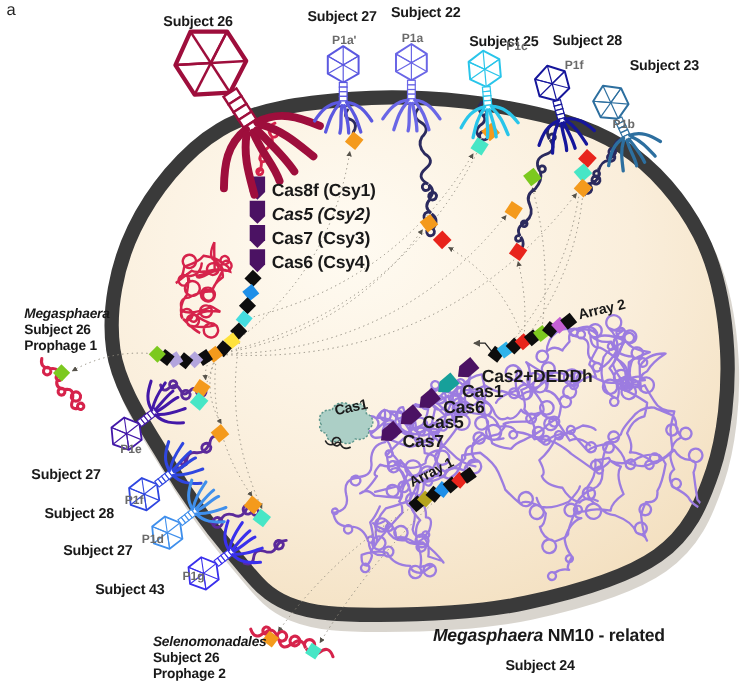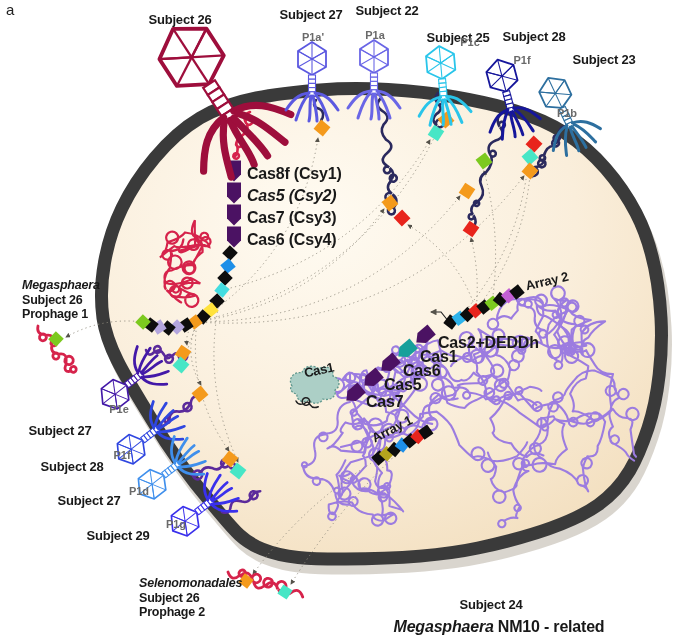--- a/index.html
+++ b/index.html
@@ -7,21 +7,21 @@
          font-family:"Liberation Sans",sans-serif;}
   #fig{position:absolute;left:0;top:0;}
   .lbl{position:absolute;font-weight:800;color:#191919;white-space:nowrap;font-size:13px;letter-spacing:-.2px;}
   .ctr{transform:translateX(-50%);}
   .phg{font-size:11px;font-weight:700;color:#6a6a6a;letter-spacing:0;}
   .big{font-size:17px;}
   .cas{font-size:16px;}
   .blk{font-size:12.5px;line-height:1.16;}
   .it{font-style:italic;}
   .rot{transform:translate(-50%,-50%);}
-  .ftr{font-size:16px;margin-top:48px;}
+  .ftr{font-size:16px;}
   .pnl{font-size:15px;font-weight:400;color:#222;}
 </style>
 </head>
 <body>
 
 <div id="panel">
   <svg id="fig" width="681" height="636" viewBox="0 0 681 636">
       <defs>
         <radialGradient id="cellg" cx="38%" cy="28%" r="85%">
           <stop offset="0%" stop-color="#fffbf2"></stop>
@@ -396,21 +396,21 @@
     <div>Subject 26</div>
     <div>Prophage 1</div>
   </div>
 
   <div class="lbl ctr" style="left:60px;top:423px;">Subject 27</div>
   <div class="lbl phg ctr" style="left:107px;top:403px;margin-left:12px;">P1e</div>
   <div class="lbl ctr" style="left:72px;top:459px;">Subject 28</div>
   <div class="lbl phg ctr" style="left:122px;top:449px;">P1f</div>
   <div class="lbl ctr" style="left:89px;top:493px;">Subject 27</div>
   <div class="lbl phg ctr" style="left:139px;top:485px;">P1d</div>
-  <div class="lbl ctr" style="left:118px;top:528px;">Subject 29</div>
+  <div class="lbl ctr" style="left:118px;top:528px;">Subject 43</div>
   <div class="lbl phg ctr" style="left:168px;top:518px;padding-left:16px;">P1g</div>
 
   <div class="lbl rot" style="left:319px;top:370px;transform:translate(-50%,-50%) rotate(-12deg);">Cas1</div>
 
   <div class="lbl cas" style="left:366px;top:393px;">Cas7</div>
   <div class="lbl cas" style="left:384px;top:376px;">Cas5</div>
   <div class="lbl cas" style="left:403px;top:362px;">Cas6</div>
   <div class="lbl cas" style="left:420px;top:348px;">Cas1</div>
   <div class="lbl cas" style="left:438px;top:334px;">Cas2+DEDDh</div>
 

